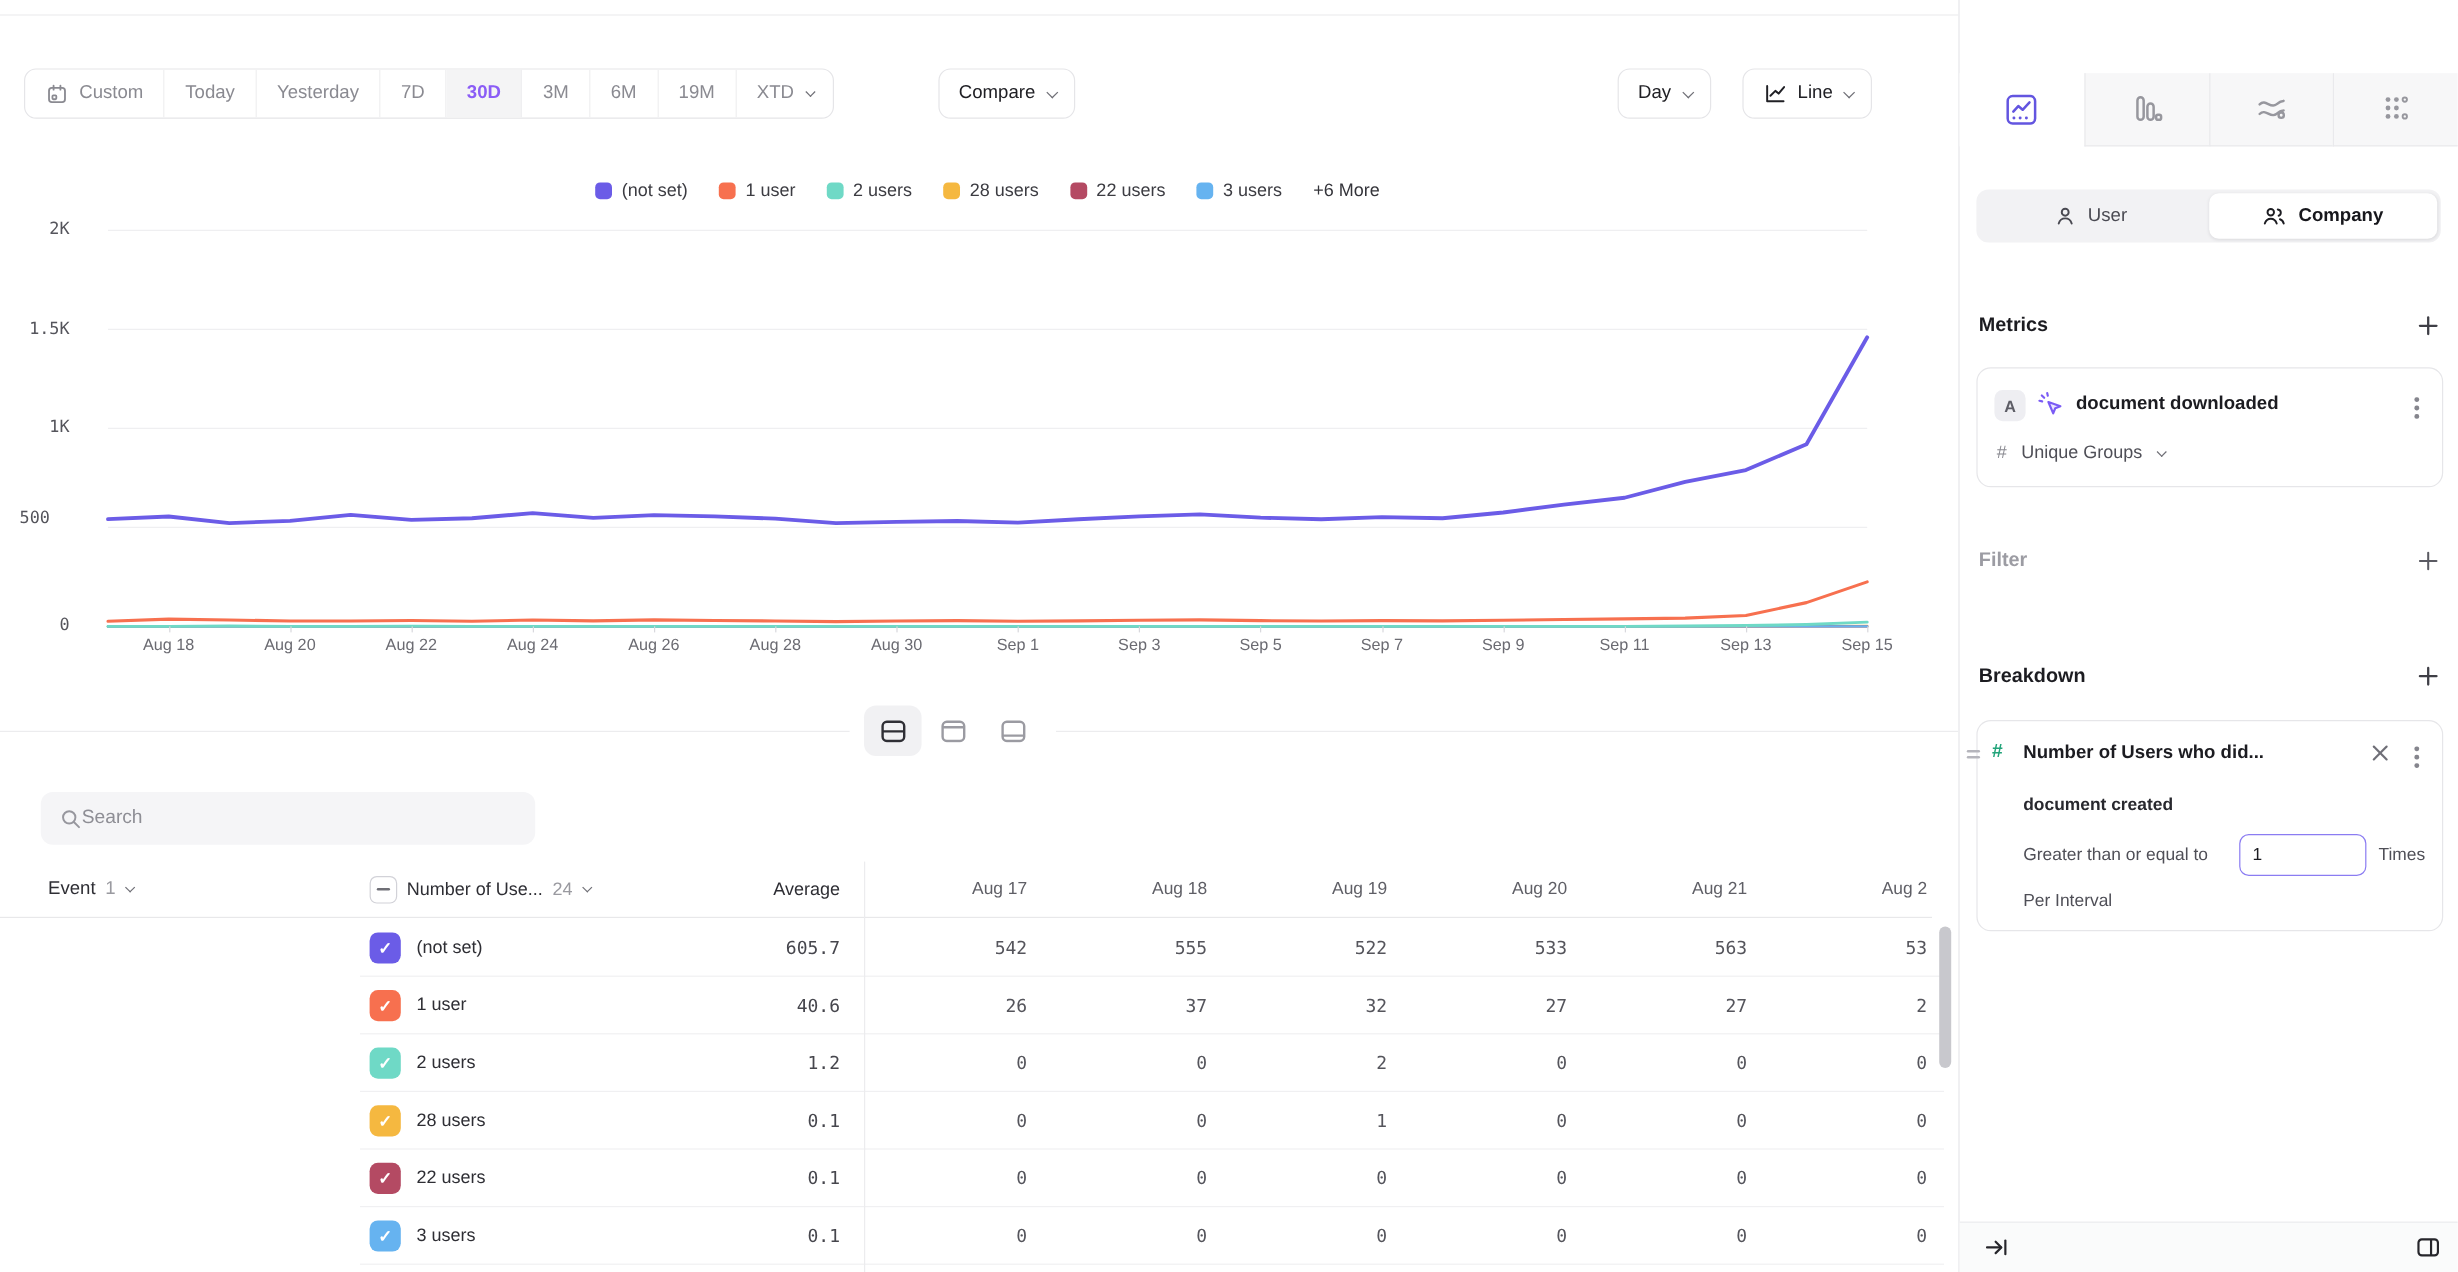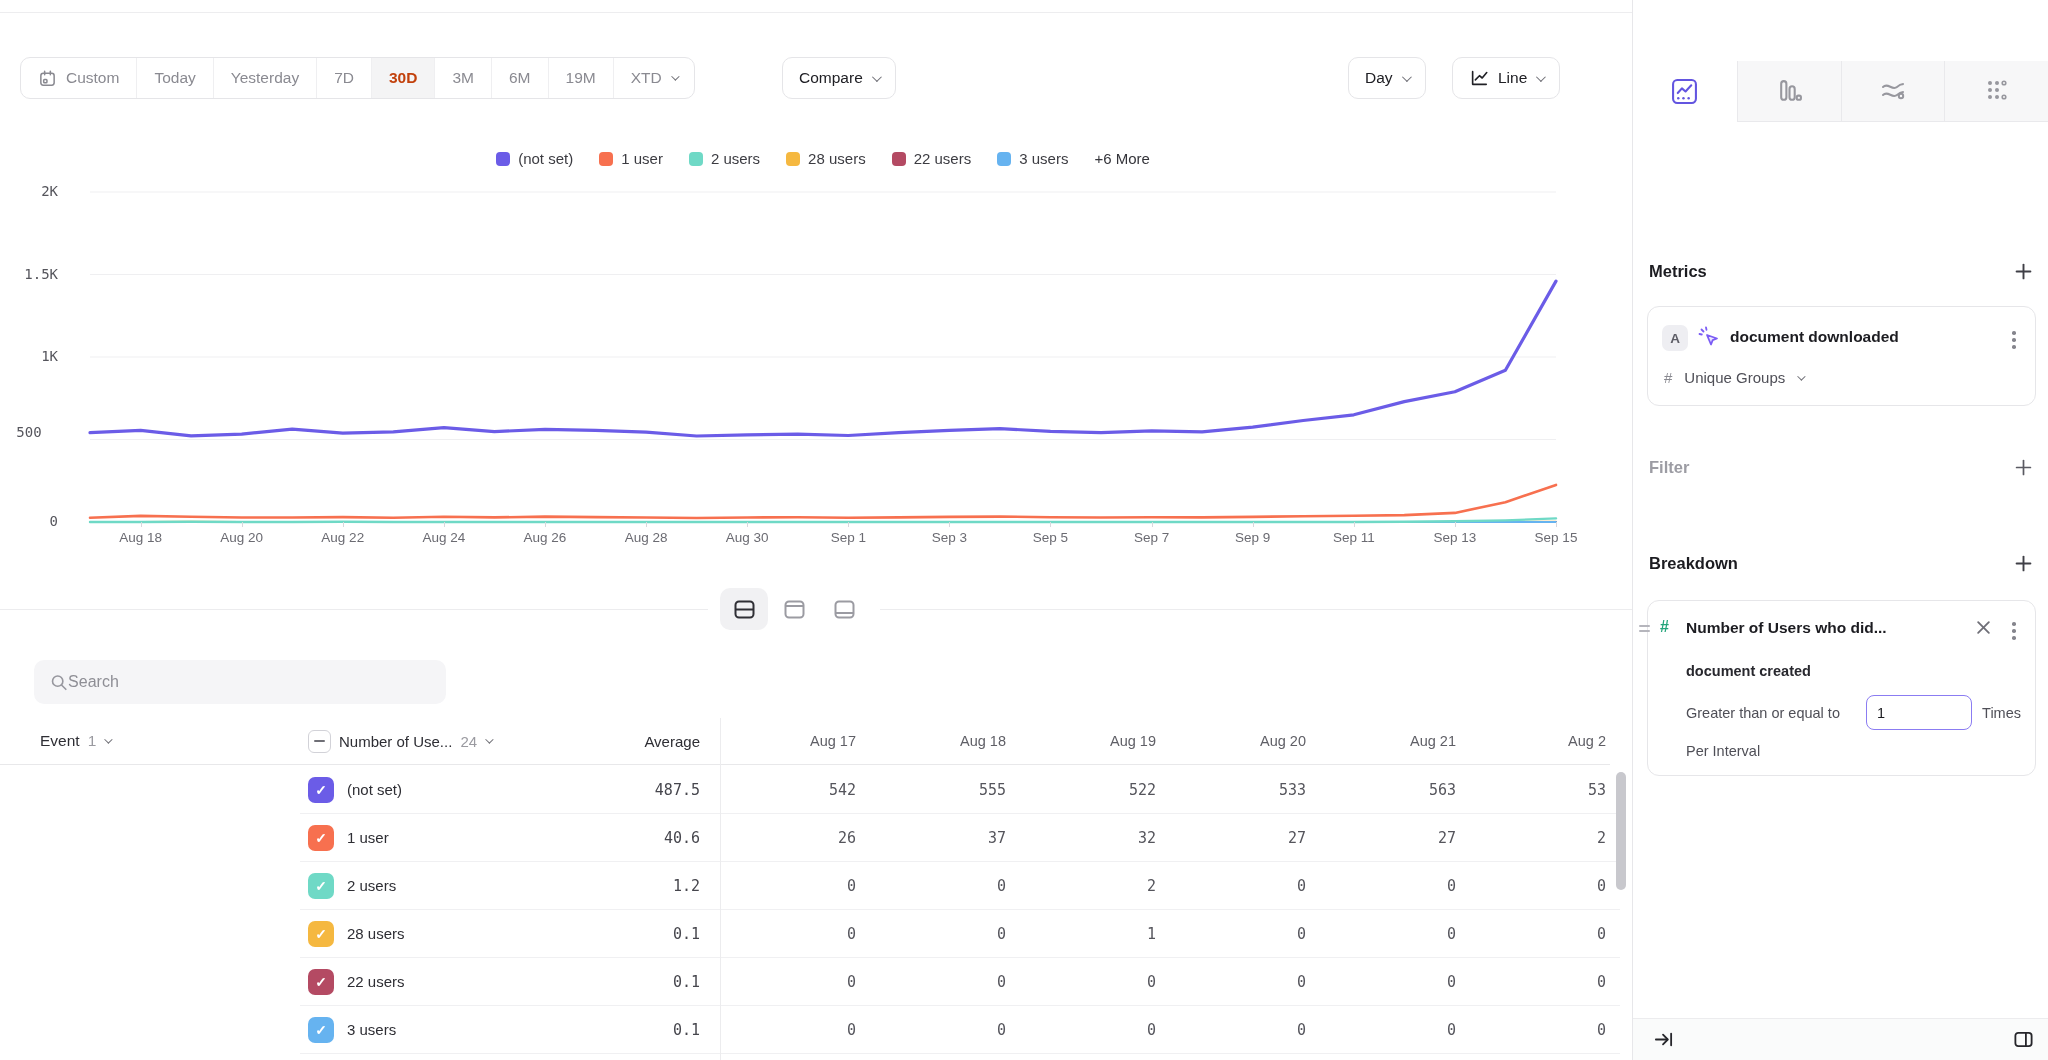--- a/index.html
+++ b/index.html
@@ -10,21 +10,21 @@
 
   
   .main { position:absolute; left:0; top:0; width:1632px; height:1060px; }
 
   
   .daterange { position:absolute; left:20px; top:57px; display:inline-flex; height:42px;
     border:1px solid #e5e5e8; border-radius:10px; background:#fff; overflow:hidden; }
   .dr-item { display:flex; align-items:center; gap:9px; padding:0 17px; font-size:15.5px;
     color:#8a8a91; border-right:1px solid #efeff1; cursor:default; white-space:nowrap; }
   .dr-item:last-child { border-right:none; }
-  .dr-item.active { background:#f4f4f5; color:#c2410c; font-weight:700; }
+  .dr-item.active { background:#f4f4f5; color:#8b5cf6; font-weight:700; }
   .btn { position:absolute; top:57px; height:42px; display:inline-flex; align-items:center; gap:9px;
     border:1px solid #e5e5e8; border-radius:10px; background:#fff; padding:0 16px;
     font-size:15.5px; font-weight:500; color:#202025; }
   .btn-compare { left:782px; }
   .btn-day { left:1348px; }
   .btn-line { left:1452px; }
   .chev { width:7px; height:7px; border-right:1.8px solid #6f6f76; border-bottom:1.8px solid #6f6f76;
     transform:rotate(45deg) translateY(-2px); display:inline-block; flex:0 0 auto; }
   .chev.sm { width:6px; height:6px; }
 
@@ -346,21 +346,21 @@
       <div class="hc right cdate">Aug 21</div>
       <div class="hc right cdate">Aug 2</div>
     </div>
   <div class="tbody">
       <div class="trow">
         <div class="tc c1"></div>
         <div class="tc c2">
           <span class="cbx" style="background: rgb(107, 92, 231);">✓</span>
           <span>(not set)</span>
         </div>
-        <div class="tc c3 mono">487.5</div>
+        <div class="tc c3 mono">605.7</div>
         <div class="tc cd mono">542</div>
         <div class="tc cd mono">555</div>
         <div class="tc cd mono">522</div>
         <div class="tc cd mono">533</div>
         <div class="tc cd mono">563</div>
         <div class="tc cd mono">53</div>
       </div>
       <div class="trow">
         <div class="tc c1"></div>
         <div class="tc c2">
@@ -481,20 +481,42 @@
             <circle cx="13" cy="19" r="2"></circle>
           </g>
           <g fill="none" stroke="#97979e" stroke-width="1.6">
             <circle cx="20" cy="5" r="1.8"></circle>
             <circle cx="20" cy="19" r="1.8"></circle>
           </g>
         </svg>
     </div>
   </div>
 
+  <div class="entity-toggle">
+    <div class="et-opt">
+      <svg width="18" height="18" viewBox="0 0 20 20">
+          <g fill="none" stroke="#4a4a52" stroke-width="1.8" stroke-linecap="round">
+            <circle cx="10" cy="6.5" r="3.2"></circle>
+            <path d="M4 17 c1 -3.5 3 -4.8 6 -4.8 s5 1.3 6 4.8"></path>
+          </g>
+        </svg>
+      <span>User</span>
+    </div>
+    <div class="et-opt active">
+      <svg width="20" height="18" viewBox="0 0 22 20">
+          <g fill="none" stroke="#1d1d22" stroke-width="1.8" stroke-linecap="round">
+            <circle cx="8" cy="6.5" r="3"></circle>
+            <path d="M2.5 17 c1 -3.2 2.8 -4.5 5.5 -4.5 s4.5 1.3 5.5 4.5"></path>
+            <path d="M14.5 4 c1.8 0.3 2.8 1.4 2.8 3 0 1.4 -0.8 2.4 -2 2.8"></path>
+            <path d="M16.5 13 c2 0.6 3 1.9 3.5 4"></path>
+          </g>
+        </svg>
+      <span>Company</span>
+    </div>
+  </div>
 
   <div class="sec-head" style="top:262px">
     <span class="t">Metrics</span>
     <span class="plus-btn">
         <svg width="17" height="17" viewBox="0 0 16 16">
           <g stroke="#3f3f46" stroke-width="1.8" stroke-linecap="round">
             <line x1="8" y1="1.5" x2="8" y2="14.5"></line>
             <line x1="1.5" y1="8" x2="14.5" y2="8"></line>
           </g>
         </svg>

